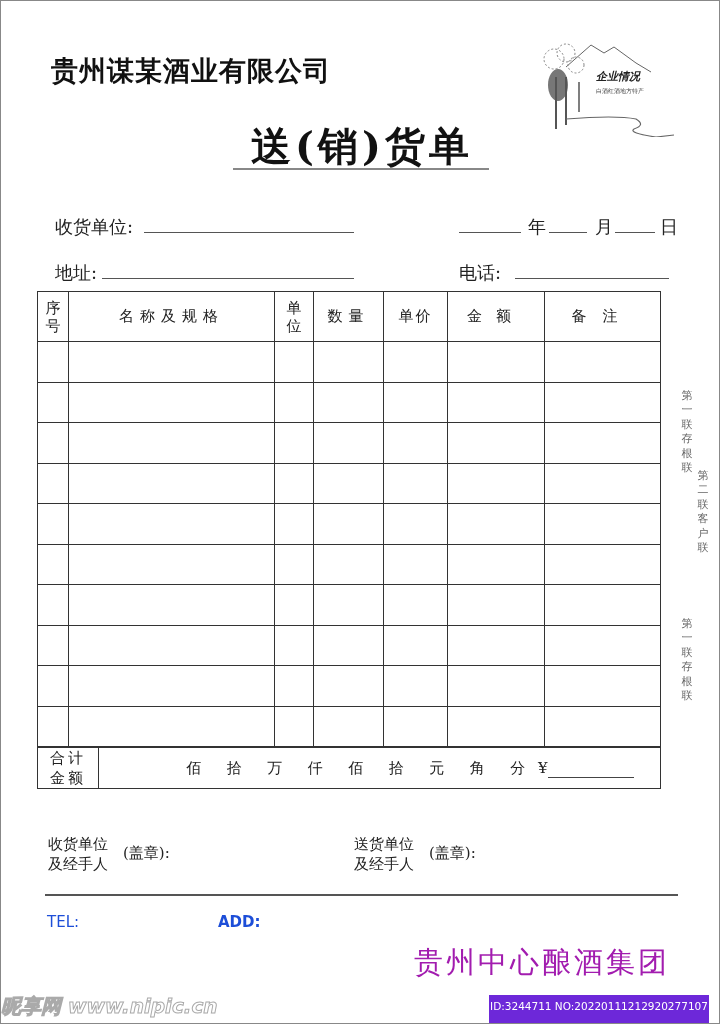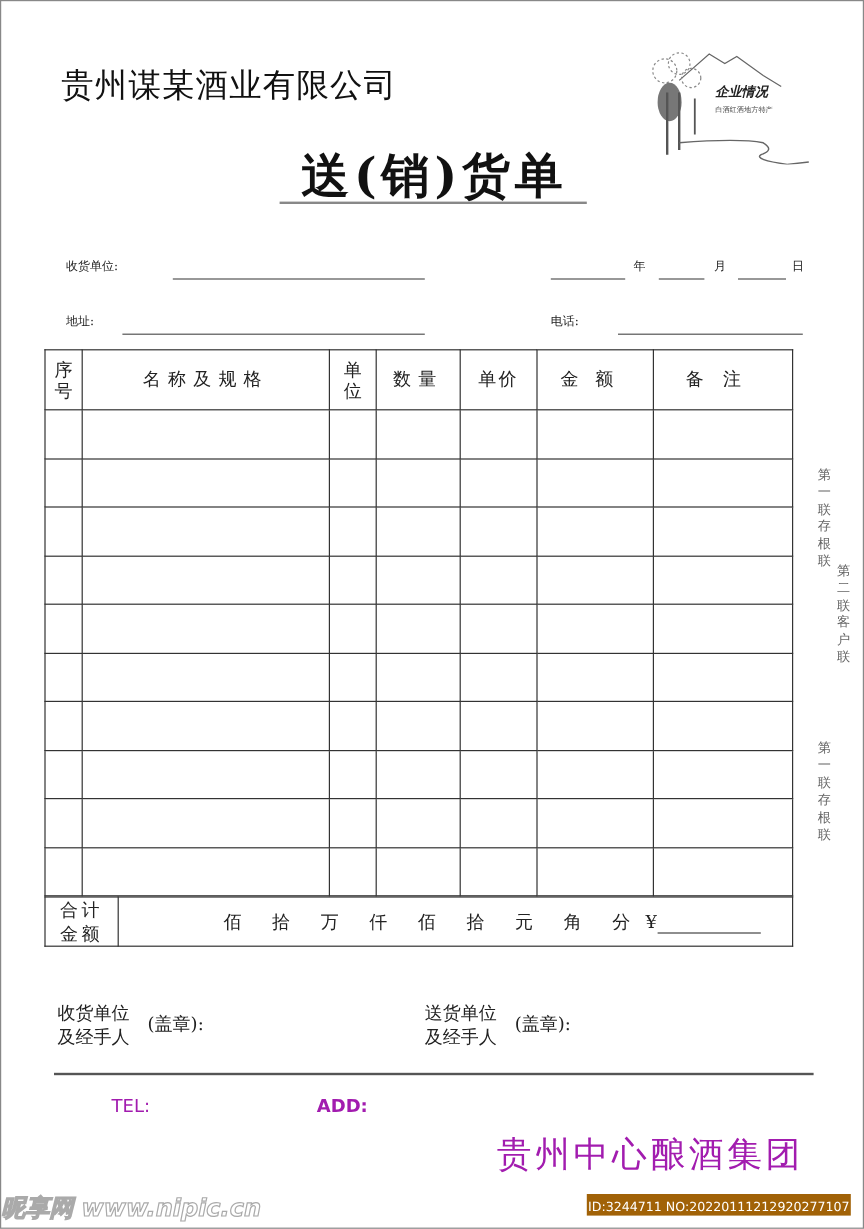--- a/index.html
+++ b/index.html
@@ -3,27 +3,27 @@
 <meta charset="utf-8">
 <style>
   html, body { margin: 0; padding: 0; }
   body {
     width: 720px; height: 1024px; position: relative; overflow: hidden;
     background: #ffffff; color: #1a1a1a;
     font-family: "DejaVu Serif", "Liberation Serif", serif;
     box-sizing: border-box; border: 1px solid #888;
   }
   .abs { position: absolute; }
-  .company { left: 50px; top: 52px; font-size: 27px; letter-spacing: 1px; color: #111; font-family: "DejaVu Sans", sans-serif; }
+  .company { left: 50px; top: 52px; font-size: 27px; letter-spacing: 1px; color: #111; font-family: "DejaVu Sans", sans-serif; font-weight: bold; }
   .title { left: 232px; top: 118px; width: 258px; text-align: center; font-size: 40px; font-weight: bold; letter-spacing: 4px; color: #111; }
   .title-underline { left: 232px; top: 167px; width: 256px; height: 2px; background: #888; }
   .logo { left: 535px; top: 36px; width: 145px; height: 100px; }
   .logo-title { position:absolute; left: 60px; top: 32px; font-size: 11px; font-style: italic; font-weight: bold; color:#222; }
   .logo-sub { position:absolute; left: 60px; top: 50px; font-size: 6px; color:#444; font-family: "DejaVu Sans", sans-serif; }
-  .field-label { font-size: 10px; color: #222; }
+  .field-label { font-size: 18px; color: #222; }
   .line { height: 1px; background: #555; }
   table.grid {
     position: absolute; left: 36px; top: 290px; width: 623px;
     border-collapse: collapse; table-layout: fixed;
   }
   table.grid td, table.grid th {
     border: 1.5px solid #333; padding: 0; text-align: center; vertical-align: middle;
     font-weight: normal; font-size: 15px; color: #222;
   }
   table.grid th { height: 49px; letter-spacing: 6px; }
@@ -31,24 +31,24 @@
   table.grid td { height: 39.5px; }
   .total-row td { height: 58px; }
   .total-label { line-height: 20px; font-size: 15px; letter-spacing: 3px; }
   .total-units { text-align: left; padding-left: 48px !important; font-size: 15px; }
   .total-units span.u { display: inline-block; width: 40.5px; }
   .yen-line { display: inline-block; width: 86px; border-bottom: 1px solid #444; vertical-align: bottom; height: 14px; }
   .side-text { left: 679px; width: 14px; font-size: 11px; line-height: 14.4px; color: #666; text-align: center; word-break: break-all; }
   .sig { font-size: 15px; line-height: 20px; color: #222; }
   .sig-stamp { font-size: 15px; color: #222; }
   .footer-rule { left: 44px; top: 893px; width: 633px; height: 2px; background: #555; }
-  .en { font-family: "DejaVu Sans", sans-serif; font-size: 15px; color: #a21caf; margin-left: 46px; }
+  .en { font-family: "DejaVu Sans", sans-serif; font-size: 15px; color: #1d4ed8; }
   .group { left: 413px; top: 942px; font-size: 29px; letter-spacing: 3px; color: #a21caf; }
   .watermark-left { left: 0px; top: 992px; font-size: 20px; color: #fff; -webkit-text-stroke: 1px #aaa; font-family: "DejaVu Sans", sans-serif; font-style: italic; font-weight: bold; }
-  .watermark-right { left: 488px; top: 994px; width: 220px; height: 18px; background: #a16207; color: #fff; font-size: 10.5px; line-height: 22px; text-align: center; font-family: "DejaVu Sans", sans-serif; }
+  .watermark-right { left: 488px; top: 994px; width: 220px; height: 28px; background: #6d28d9; color: #fff; font-size: 10.5px; line-height: 22px; text-align: center; font-family: "DejaVu Sans", sans-serif; }
 </style>
 </head>
 <body>
 
 <div class="abs company">贵州谋某酒业有限公司</div>
 <div class="abs title">送(销)货单</div>
 <div class="abs title-underline"></div>
 
 <div class="abs logo">
   <svg width="145" height="100" viewBox="0 0 145 100">

